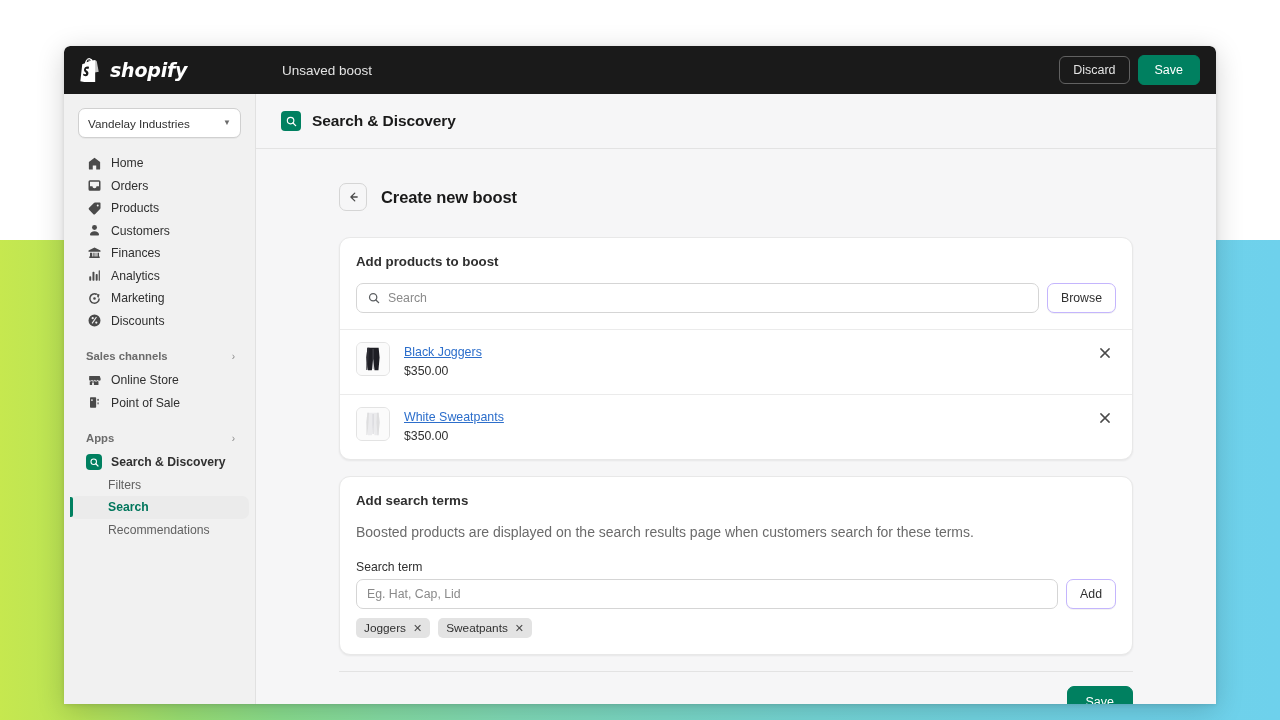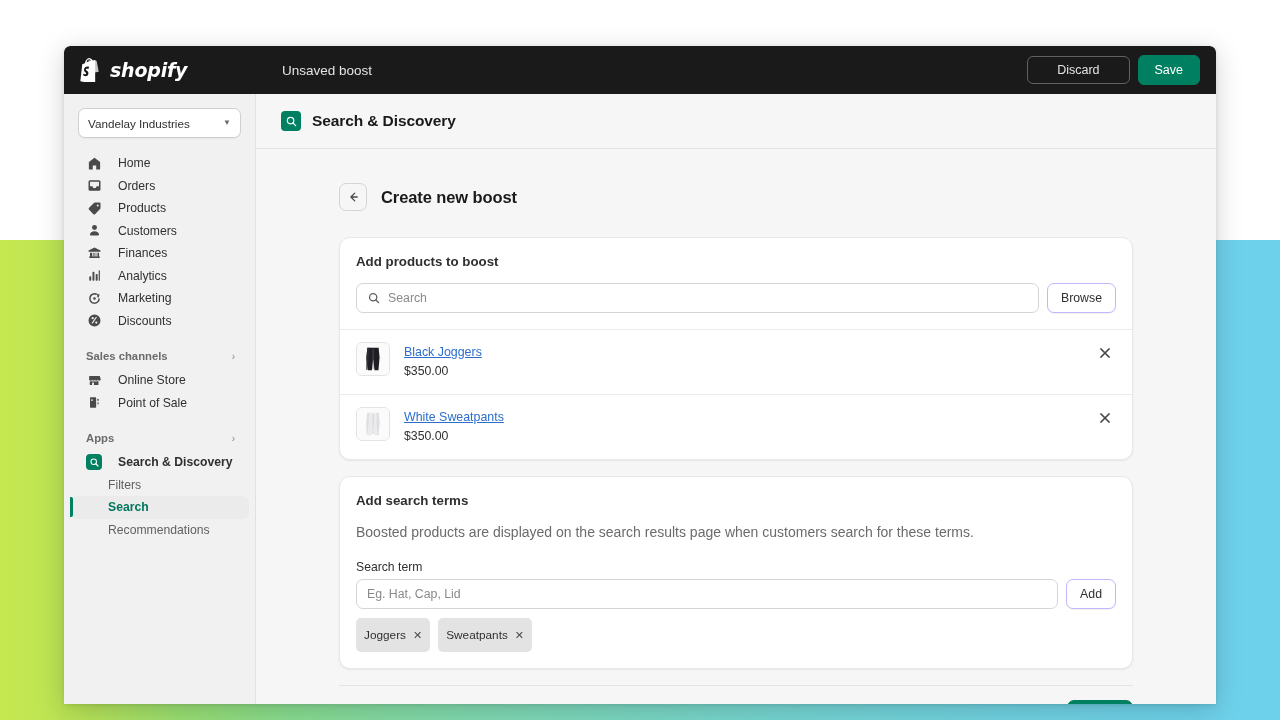--- a/index.html
+++ b/index.html
@@ -87,21 +87,21 @@
     position: absolute;
     right: 16px; top: 0; bottom: 0;
     display: flex; align-items: center; gap: 8px;
   }
   .btn-discard {
     background: #1a1a1a;
     border: 1px solid #616161;
     color: #e3e3e3;
     font-size: 12.5px;
     border-radius: 6px;
-    padding: 6px 29px;
+    padding: 6px 13px;
     cursor: pointer;
     font-family: "Liberation Sans", sans-serif;
   }
   .btn-save-top {
     background: #008060;
     border: 1px solid #008060;
     color: #ffffff;
     font-size: 12.5px;
     border-radius: 6px;
     padding: 7px 16px;
@@ -140,21 +140,21 @@
     flex: 1;
     white-space: nowrap;
     overflow: hidden;
     text-overflow: ellipsis;
   }
   .caret { color: #6b6b6b; font-size: 8px; line-height: 1; }
 
   .nav-item {
     display: flex;
     align-items: center;
-    gap: 16px;
+    gap: 9px;
     height: 22.5px;
     padding: 0 10px 0 16px;
     margin: 0 6px;
     border-radius: 7px;
     cursor: pointer;
     position: relative;
   }
   .nav-item .ico {
     width: 16px; height: 16px;
     display: flex; align-items: center; justify-content: center;
@@ -372,21 +372,21 @@
     margin-bottom: 5px;
   }
   .term-row { display: flex; gap: 8px; }
   .chips { display: flex; gap: 8px; padding: 9px 0 16px 0; flex-wrap: wrap; }
   .chip {
     display: flex;
     align-items: center;
     gap: 7px;
     background: #e3e3e3;
     border-radius: 5px;
-    padding: 10px 8px;
+    padding: 3px 8px;
     font-size: 11.8px;
     color: #303030;
   }
   .chip-x { cursor: pointer; font-size: 11px; color: #4a4a4a; }
 
   .footer-divider {
     width: 794px;
     margin: 6px auto 0 auto;
     border-top: 1px solid #e3e3e3;
   }

